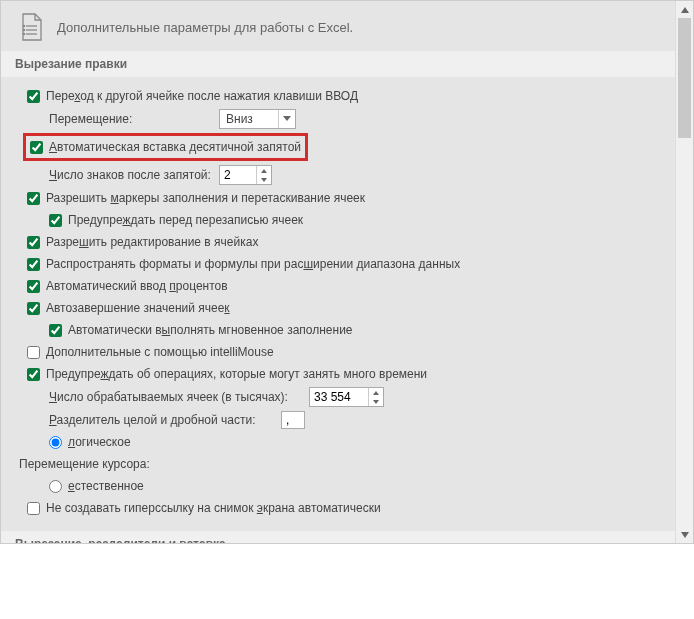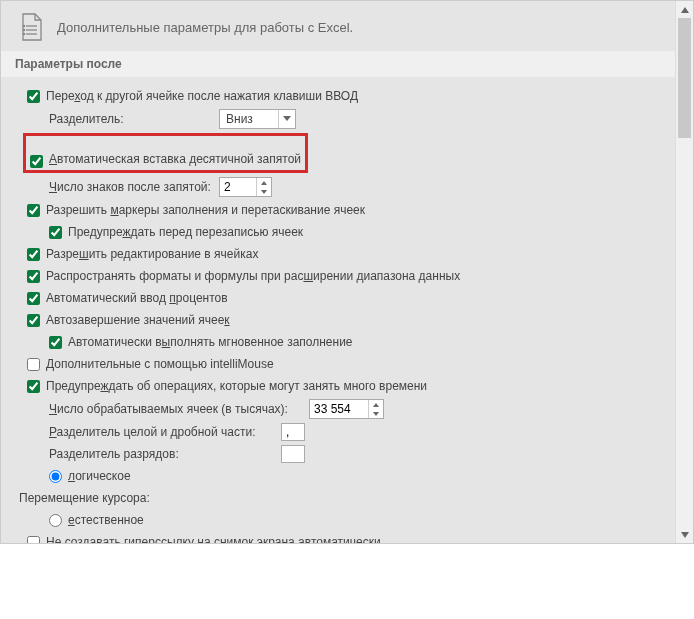--- a/index.html
+++ b/index.html
@@ -8,21 +8,21 @@
 .header .doc-icon{width:32px;height:32px;margin-right:10px;flex-shrink:0}
 .header .title{font-size:13px;color:#666}
 .section-header{background:#f0f0f0;padding:6px 14px;font-weight:700;color:#666;font-size:12px}
 .content{padding:6px 10px 0 26px}
 .row{display:flex;align-items:center;margin:4px 0;line-height:18px}
 .indent1{padding-left:22px}
 input[type=checkbox]{width:13px;height:13px;margin:0 6px 0 0;accent-color:#0a7b3e;cursor:pointer}
 input[type=radio]{width:13px;height:13px;margin:0 6px 0 0;cursor:pointer}
 .lbl{cursor:default}
 .underline-letter{text-decoration:underline}
-.highlight-box{border:3px solid #d22c2c;display:inline-flex;align-items:flex-end;padding:14px 4px 2px 0;margin-left:-4px}
+.highlight-box{border:3px solid #d22c2c;display:inline-flex;align-items:center;padding:2px 4px 2px 0;margin-left:-4px}
 .dropdown{display:inline-flex;align-items:flex-start;border:1px solid #aaa;height:18px;background:#fff;font-size:12px;cursor:pointer}
 .dropdown .dd-text{padding:0 20px 0 6px;min-width:32px}
 .dropdown .dd-arrow{border-left:1px solid #ccc;width:16px;height:18px;display:flex;align-items:center;justify-content:center}
 .dropdown .dd-arrow svg{width:8px;height:6px}
 .spinner{display:inline-flex;align-items:center;border:1px solid #aaa;height:18px;background:#fff}
 .spinner input{border:none;outline:none;width:50px;padding:0 4px;font-size:12px;height:16px;font-family:inherit}
 .spinner .sp-btns{display:flex;flex-direction:column;border-left:1px solid #ccc}
 .spinner .sp-btns div{height:9px;width:14px;display:flex;align-items:center;justify-content:center;cursor:pointer}
 .spinner .sp-btns svg{width:6px;height:4px}
 .tiny-input{border:1px solid #aaa;height:18px;width:24px;padding:0 4px;font-size:12px;font-family:inherit;box-sizing:border-box}
@@ -47,31 +47,31 @@
           <line x1="11" y1="19" x2="22" y2="19"></line>
           <line x1="11" y1="23" x2="22" y2="23"></line>
         <circle cx="9" cy="15" r="0.6" fill="#888"></circle>
           <circle cx="9" cy="19" r="0.6" fill="#888"></circle>
           <circle cx="9" cy="23" r="0.6" fill="#888"></circle>
       </svg>
     </span>
     <span class="title">Дополнительные параметры для работы с Excel.</span>
   </div>
 
-  <div class="section-header">Параметры после</div>
+  <div class="section-header">Вырезание правки</div>
 
   <div class="content">
 
     <div class="row">
       <input type="checkbox" checked="" style="">
       <span class="lbl">Пере<span class="underline-letter">х</span>од к другой ячейке после нажатия клавиши ВВОД</span>
     </div>
 
     <div class="row indent1">
-      <span class="lbl label-col" style="width:170px">Разделитель:</span>
+      <span class="lbl label-col" style="width:170px">Перемещение:</span>
       <span class="dropdown">
         <span class="dd-text">Вниз</span>
         <span class="dd-arrow">
             <svg viewBox="0 0 8 6">
               <path d="M0 0l4 5 4-5z" fill="#666"></path>
             </svg>
           </span>
       </span>
     </div>
 
@@ -158,24 +158,20 @@
                 <path d="M3 4L0 0h6z" fill="#666"></path>
               </svg>
             </div>
         </span>
       </span>
     </div>
 
     <div class="row indent1">
       <span class="lbl label-col" style="width:232px"><span class="underline-letter">Р</span>азделитель целой и дробной части:</span>
       <input class="tiny-input" type="text" value="," style="">
-    </div>
-    <div class="row indent1">
-      <span class="lbl label-col" style="width:232px">Разделитель разрядов:</span>
-      <input class="tiny-input" type="text" value="" style="">
     </div>
 
     <div class="row indent1">
       <input type="radio" name="cursor" checked="" style="">
       <span class="lbl"><span class="underline-letter">л</span>огическое</span>
     </div>
     <div class="row" style="margin-left:-8px">
       <span class="lbl">Перемещение курсора:</span>
     </div>
     <div class="row indent1">

